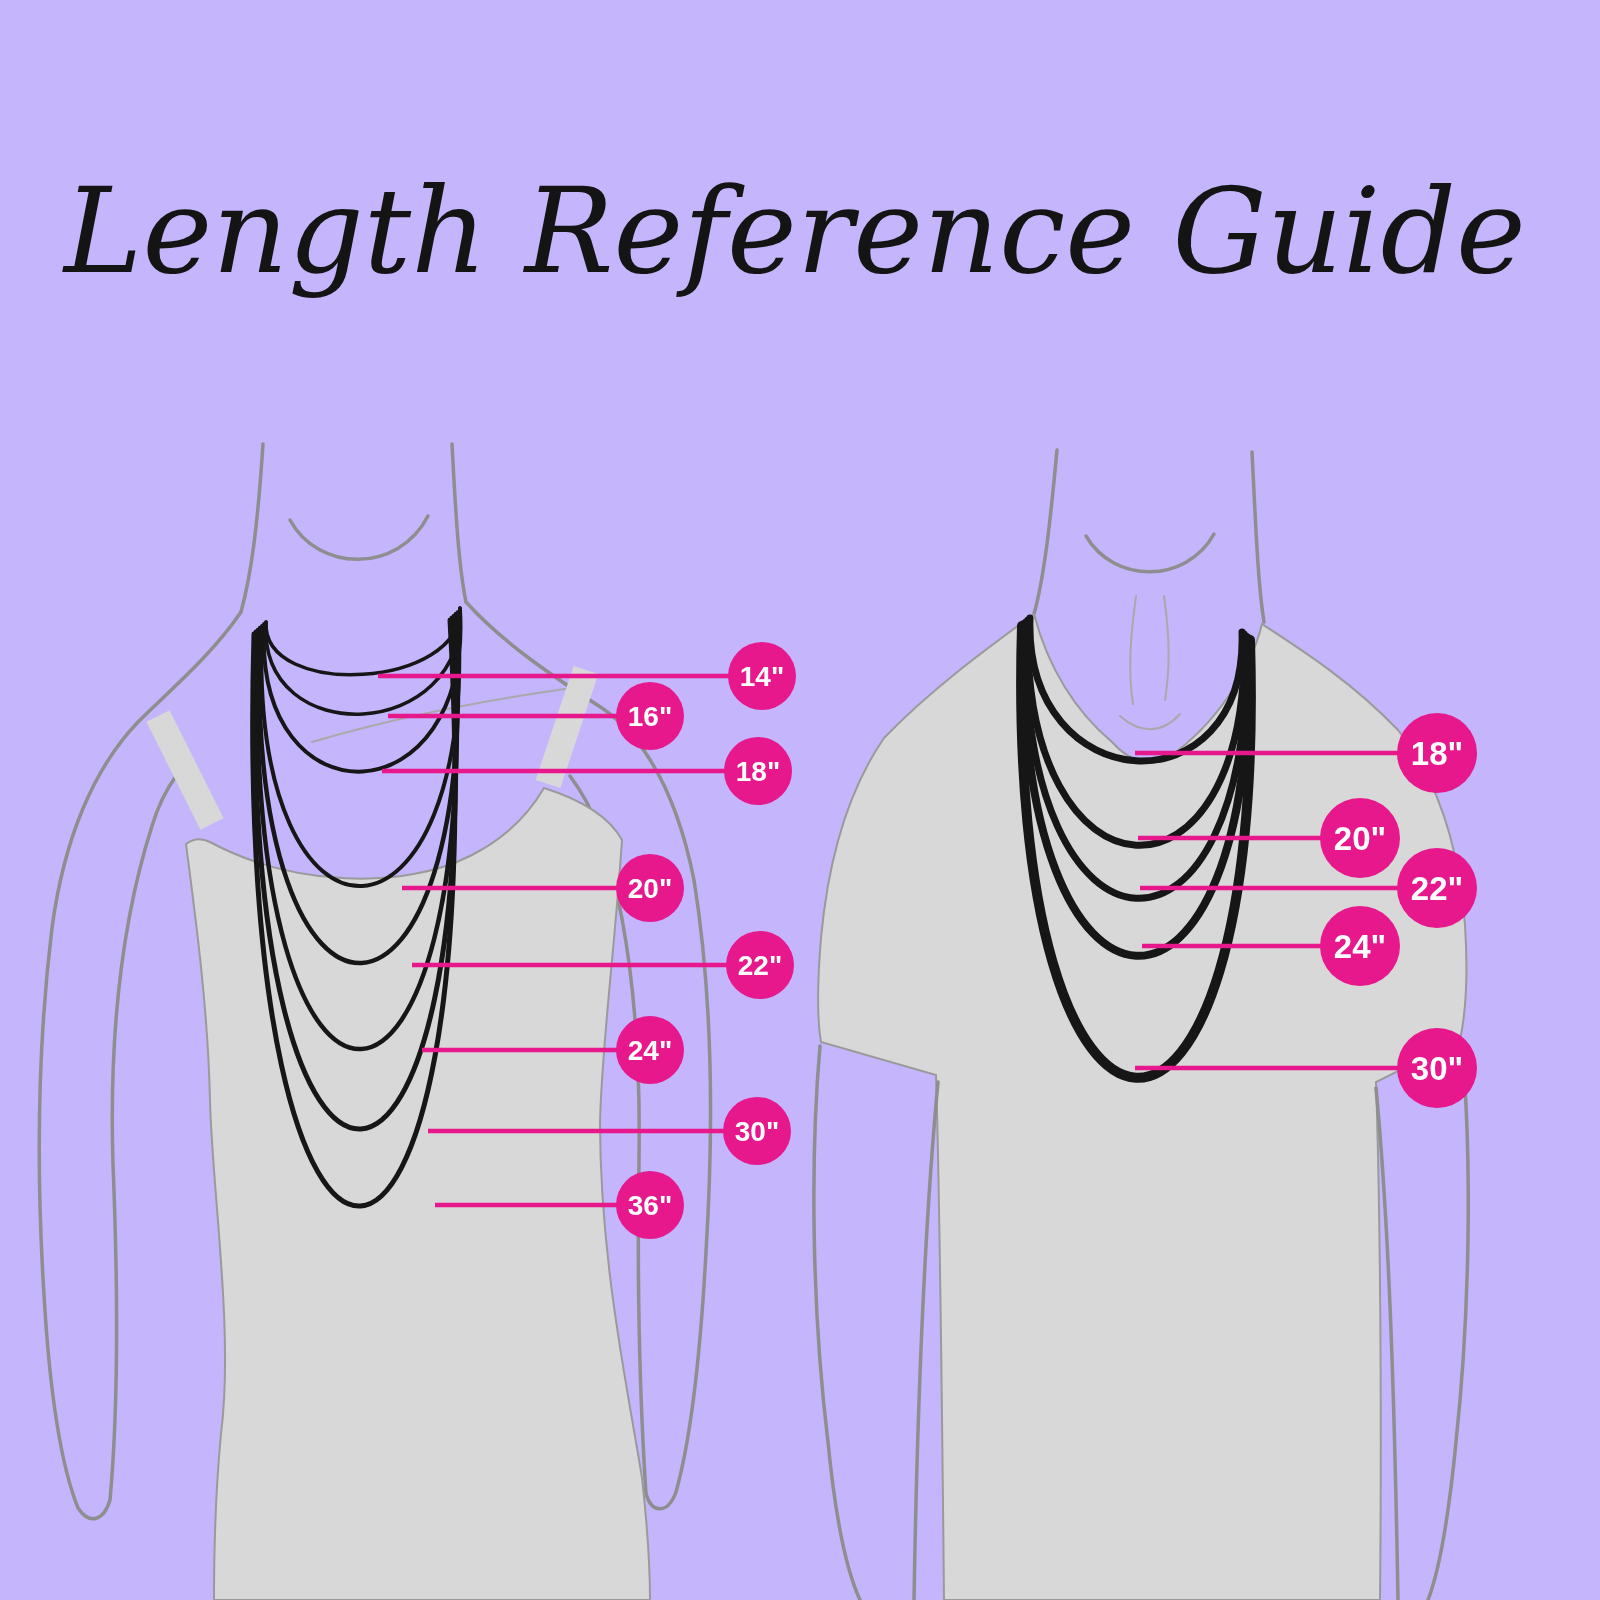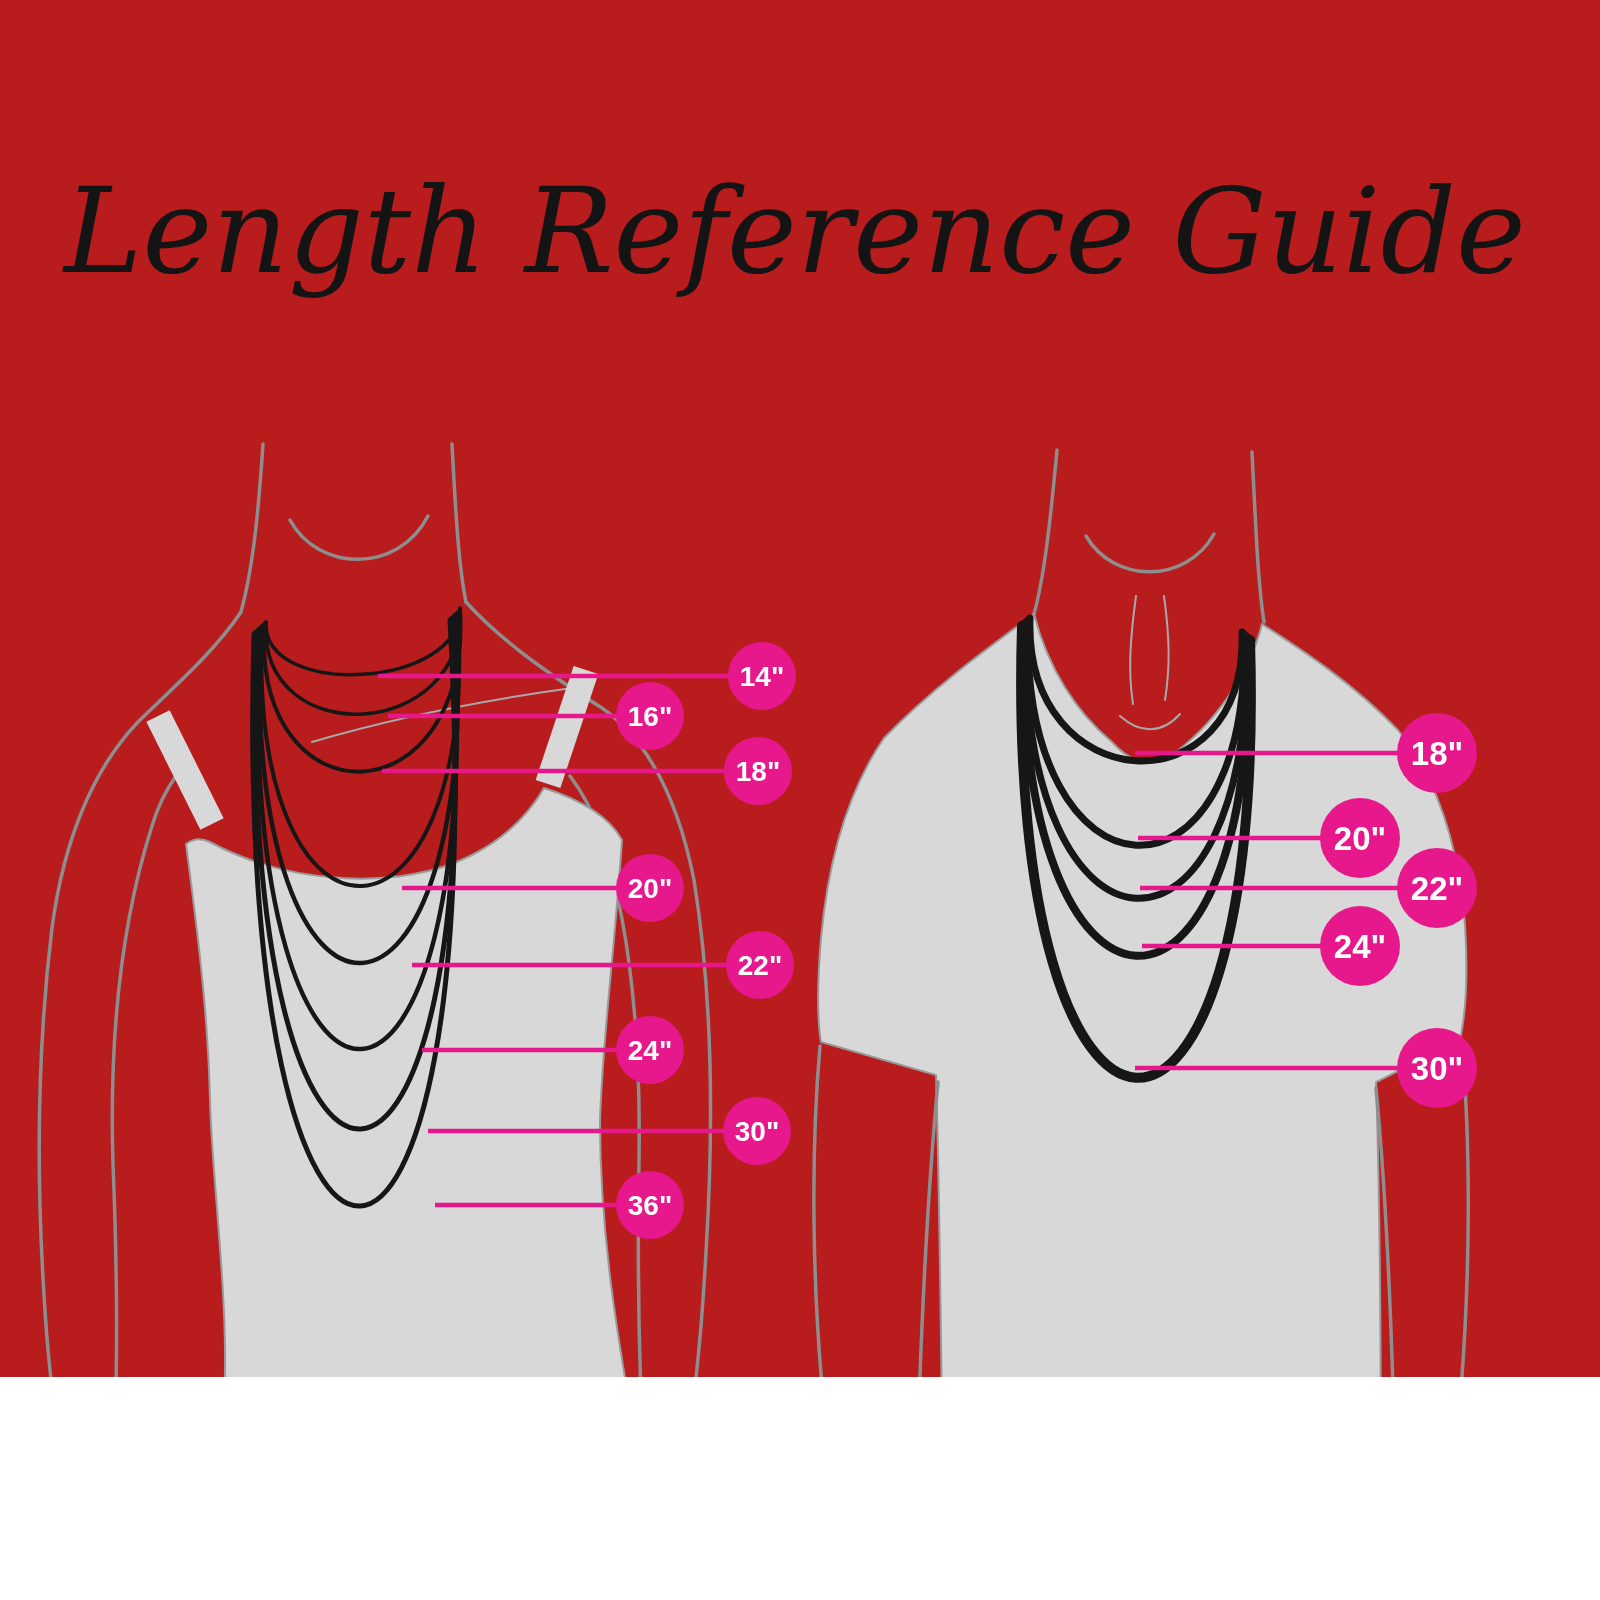--- a/index.html
+++ b/index.html
@@ -1,16 +1,16 @@
 <!DOCTYPE html>
 <html><head>
 <meta charset="utf-8">
 <style>
   html,body{margin:0;padding:0;background:#ffffff;}
-  .stage{position:relative;width:1600px;height:1377px;background:#b91c1c;overflow:hidden;
+  .stage{position:relative;width:1600px;height:1600px;background:#c4b5fd;overflow:hidden;
          font-family:"Liberation Sans", sans-serif;}
   svg{display:block;}
   .title-text{font-family:"DejaVu Serif", serif;font-style:italic;fill:#141414;}
   .outline{fill:none;stroke:#8e8e8e;stroke-width:3.5;stroke-linecap:round;}
   .thin-line{fill:none;stroke:#a9a9a9;stroke-width:2;stroke-linecap:round;}
   .garment{fill:#d8d8d8;stroke:#9a9a9a;stroke-width:2;}
   .strap{stroke:#d8d8d8;stroke-width:26;fill:none;}
   .necklace{fill:none;stroke:#161616;stroke-linecap:round;}
   .pointer{stroke:#e7178c;stroke-width:4.5;fill:none;}
   .badge-circle{fill:#e7178c;}

